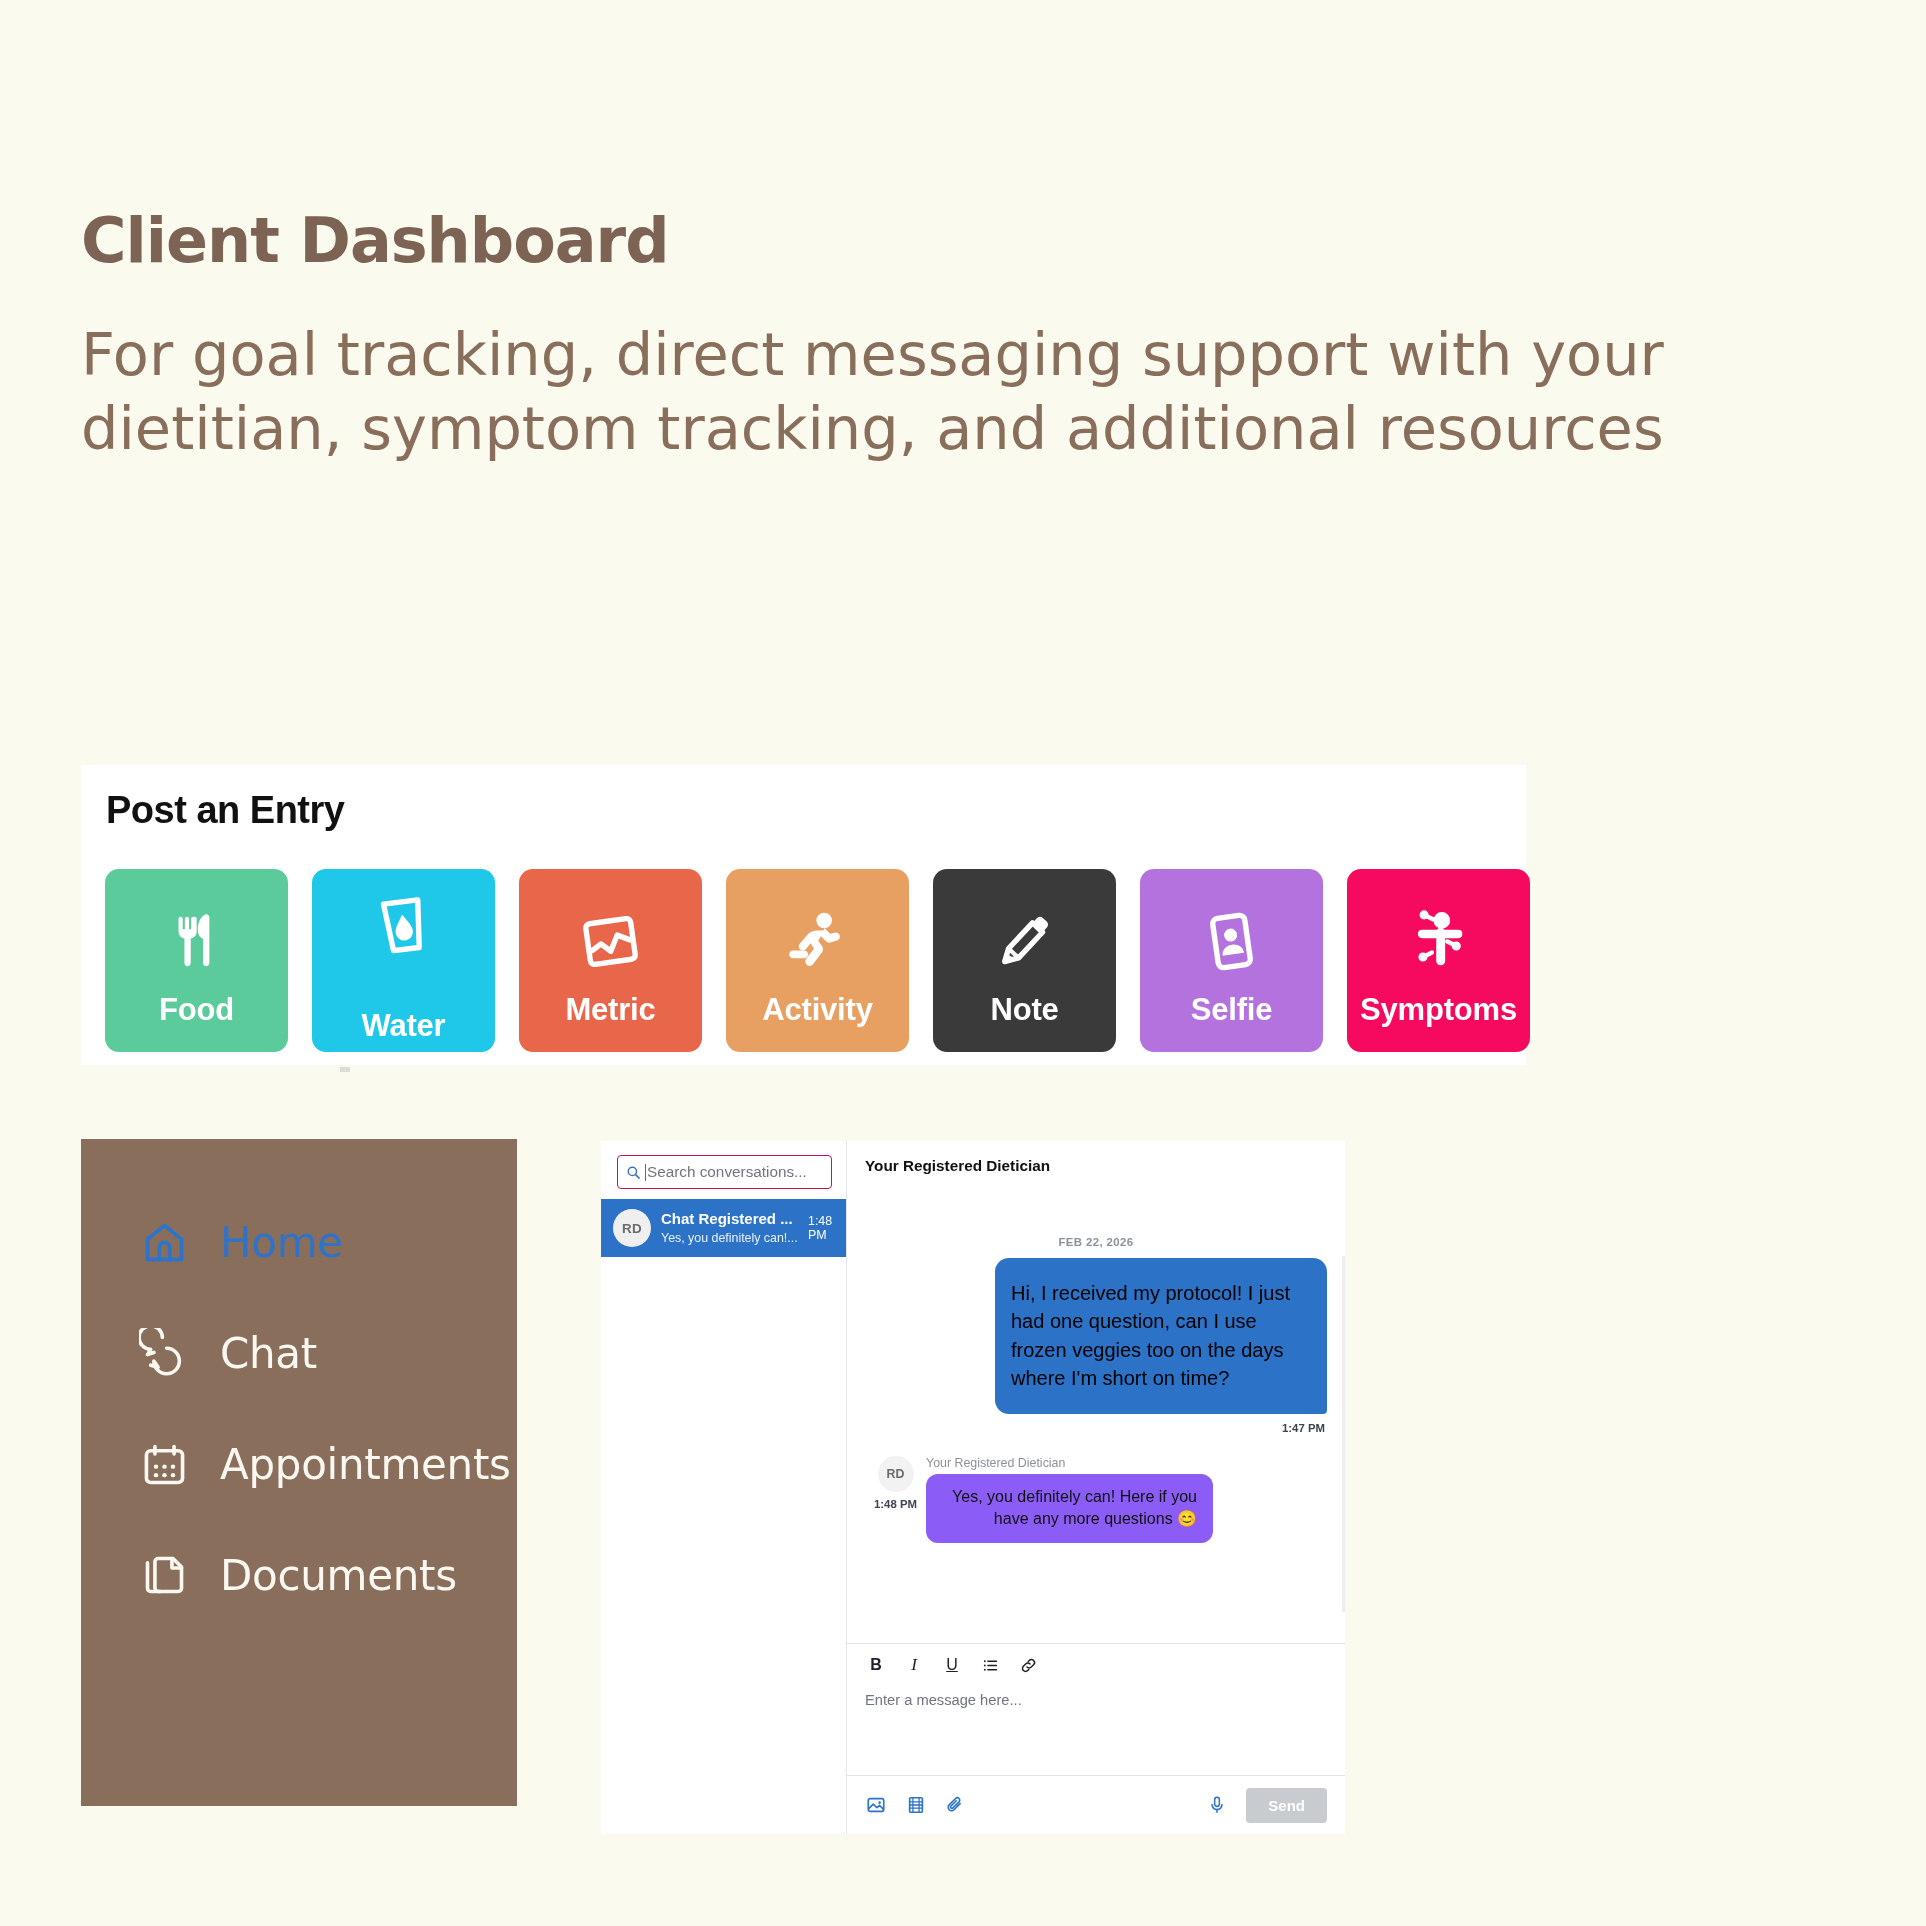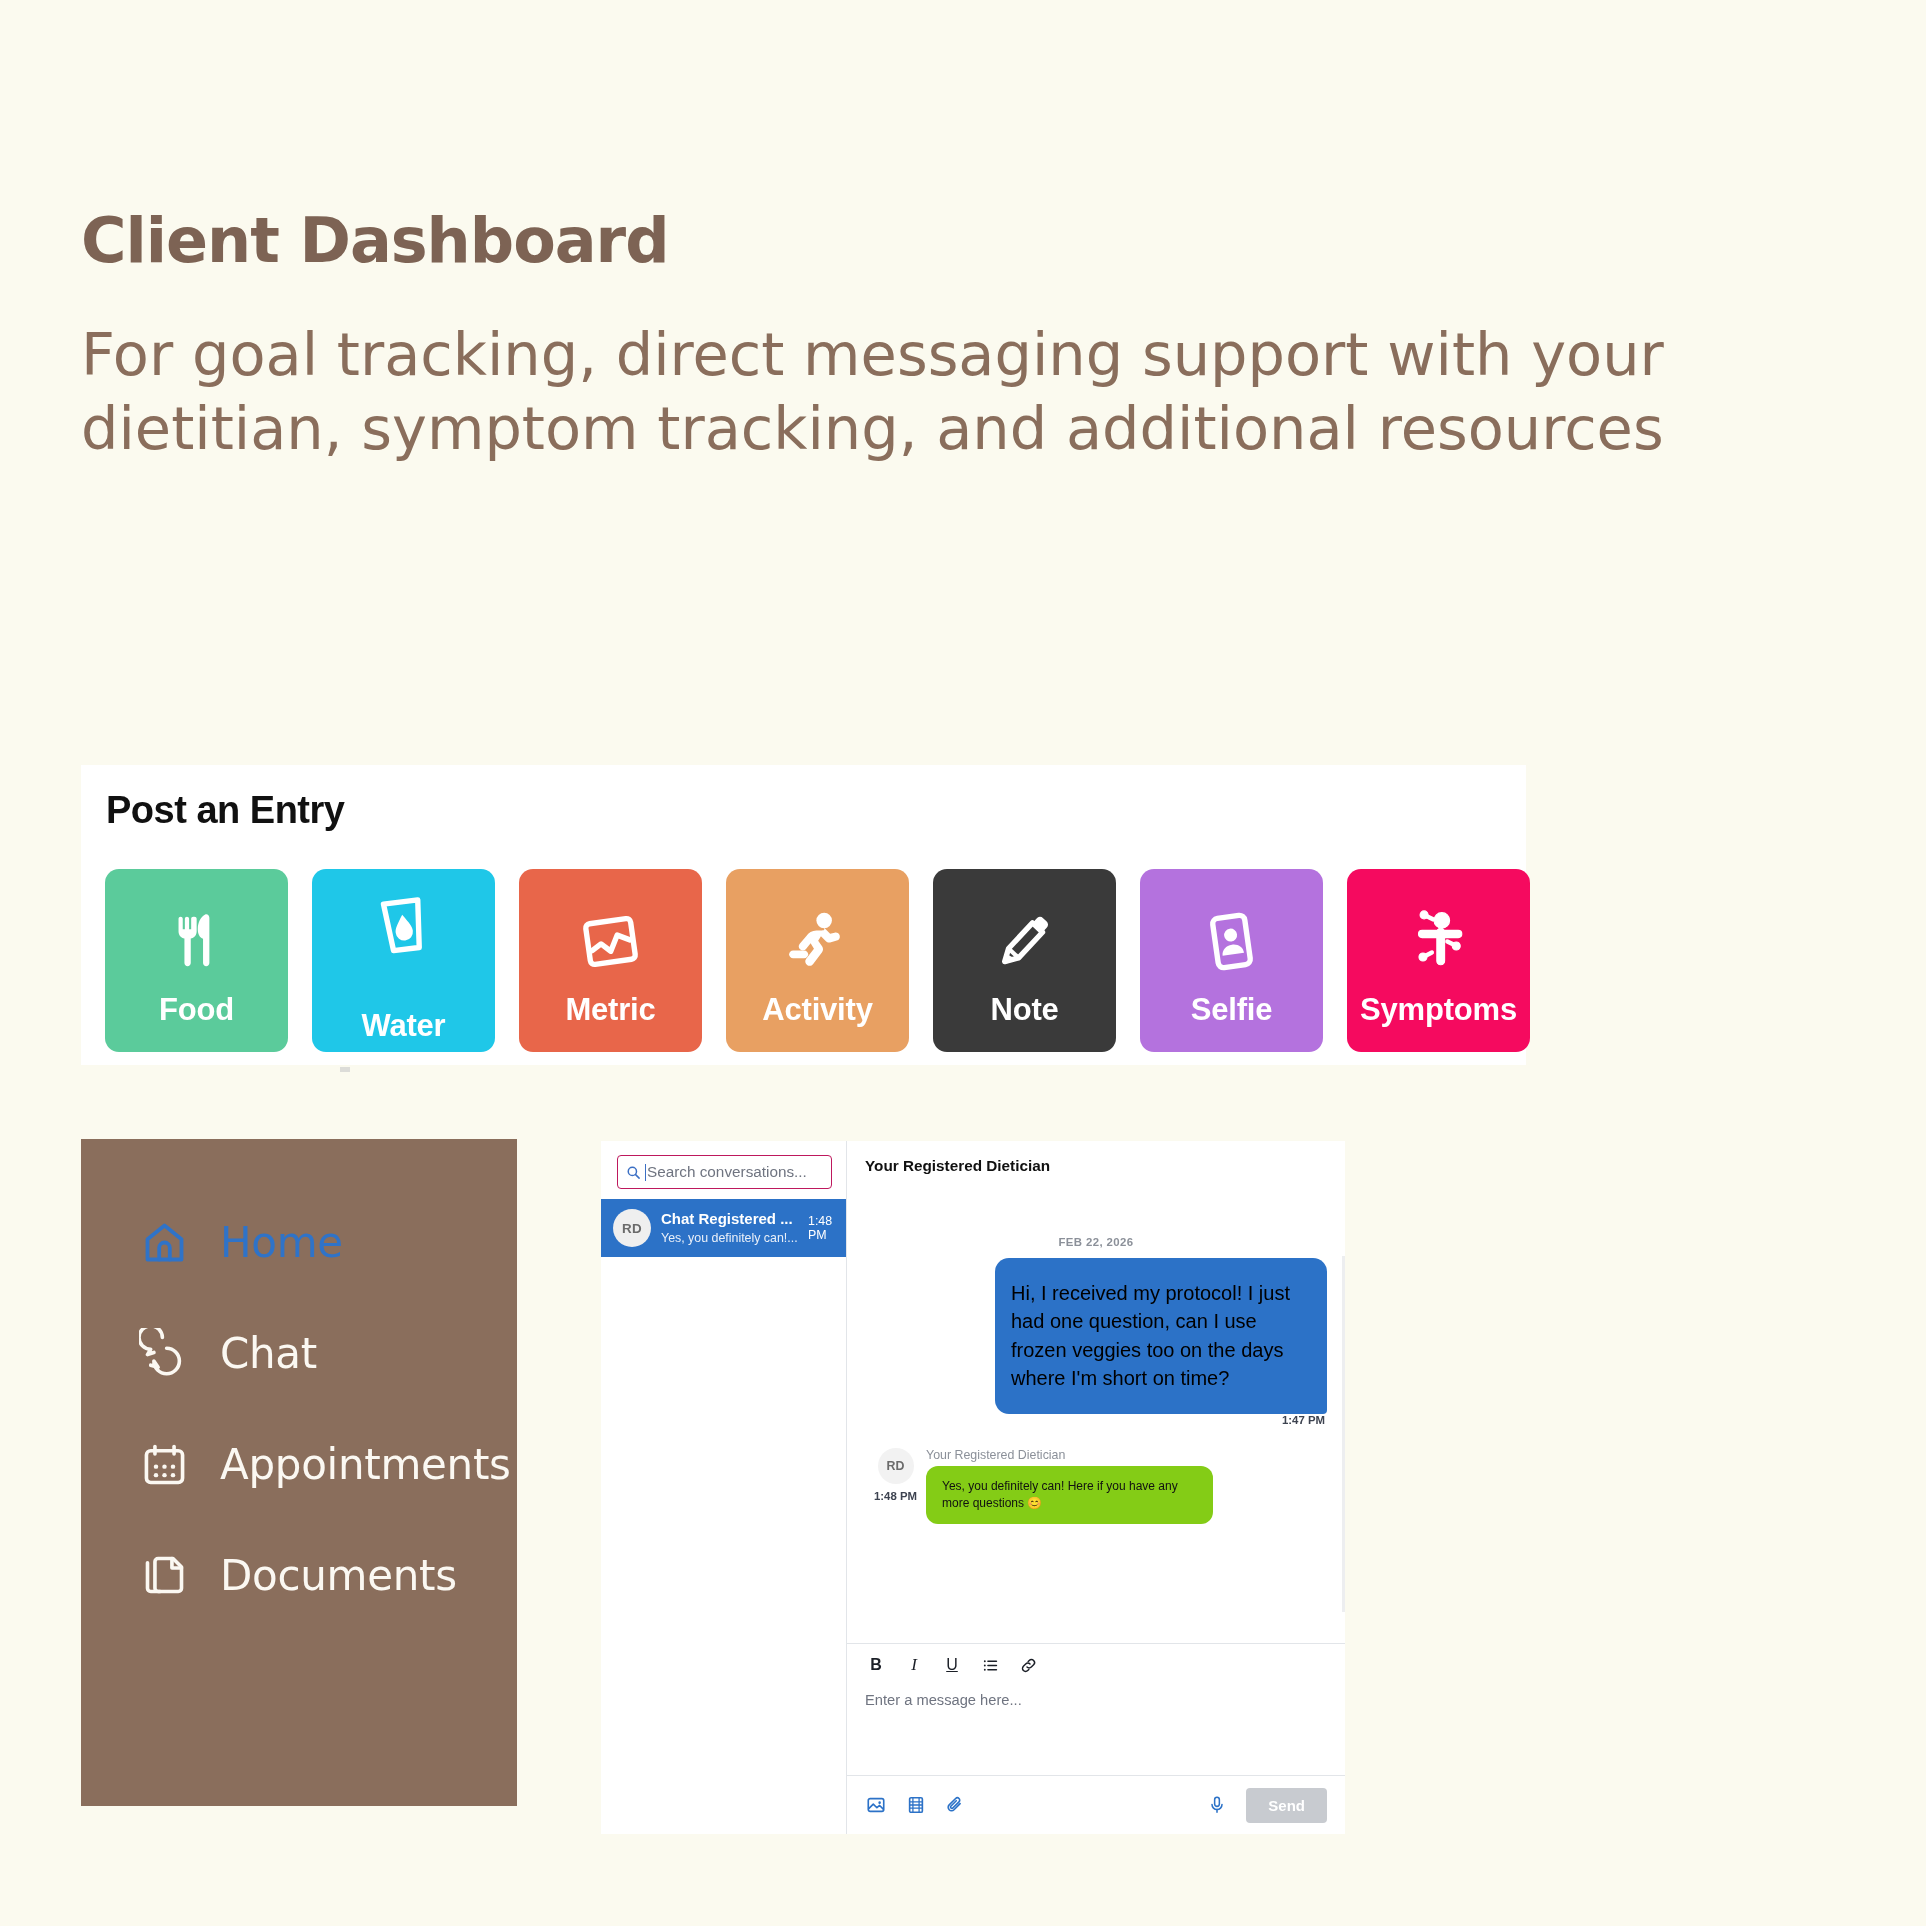--- a/index.html
+++ b/index.html
@@ -248,47 +248,49 @@
     padding: 21px 16px;
     max-width: 332px;
     font-size: 20px;
     line-height: 1.42;
   }
   .time-out {
     text-align: right;
     font-size: 11.4px;
     font-weight: 700;
     color: #3d4350;
+    margin-top: 8px;
     padding-right: 2px;
   }
   .msg-in-row { display: flex; margin-top: 22px; }
   .in-left {
     flex: 0 0 61px;
     display: flex; flex-direction: column; align-items: center;
   }
   .in-avatar {
     width: 36px; height: 36px; border-radius: 50%;
     background: #f2f2f2; color: #6b6b6b;
     font-size: 12.4px; font-weight: 600;
     display: flex; align-items: center; justify-content: center;
   }
   .time-in {
     margin-top: 6px; font-size: 11.4px; font-weight: 700; color: #3d4350;
   }
   .in-right { flex: 1 1 auto; min-width: 0; }
   .in-name { font-size: 12.4px; color: #8b9099; margin-bottom: 4px; }
   .bubble-in {
-    background: #84cc16;
+    background: #8b5cf6;
     color: #111;
     border-radius: 12px;
     padding: 12px 16px;
     display: inline-block;
     max-width: 287px;
-    font-size: 12px;
+    font-size: 16px;
     line-height: 1.42;
+    text-align: right;
   }
 
   
   .composer {
     border-top: 1px solid #e2e5e9;
     background: #ffffff;
   }
   .format-bar {
     display: flex;
     align-items: center;

